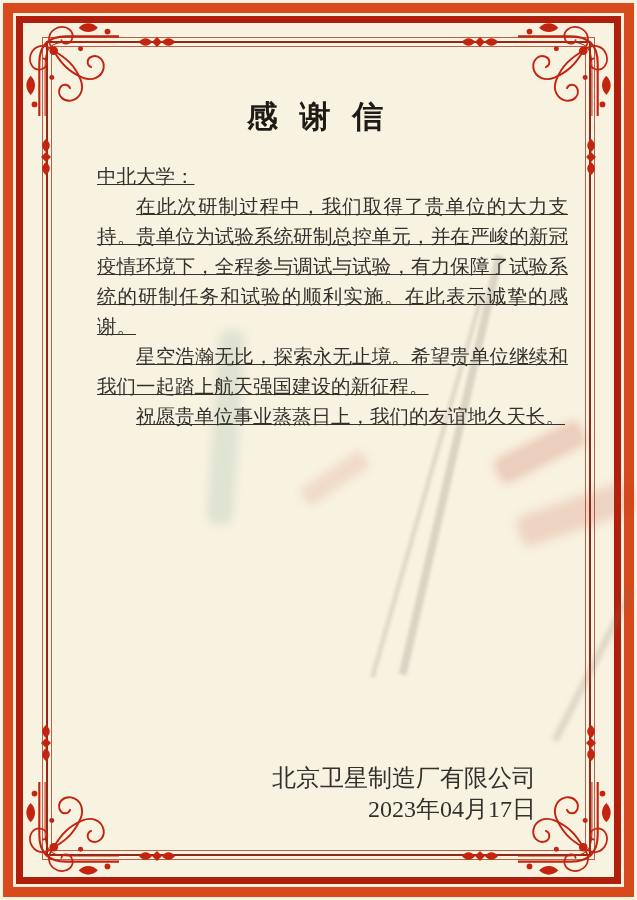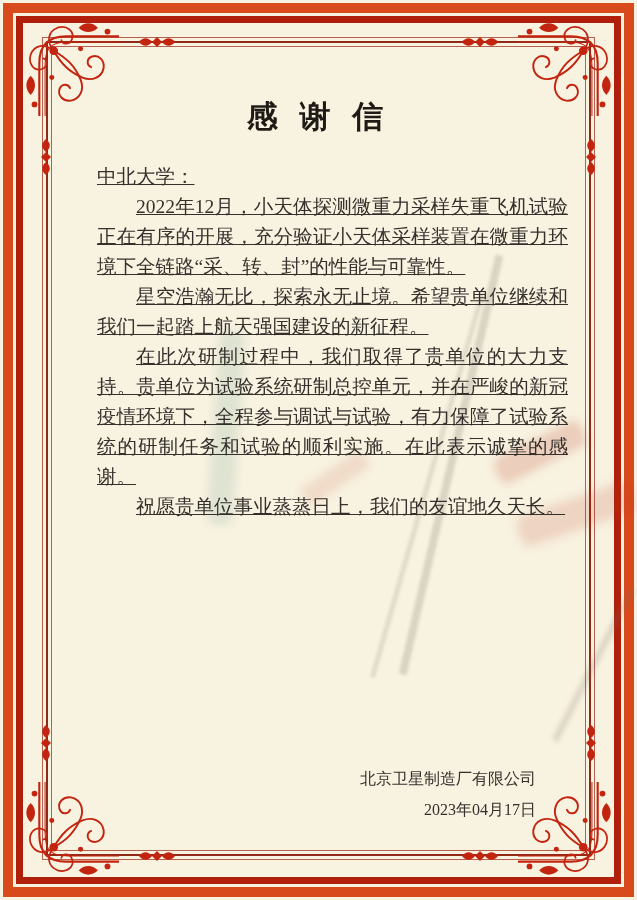--- a/index.html
+++ b/index.html
@@ -63,21 +63,21 @@
   }
   .body-text{
     position:absolute;left:97px;top:162px;width:471px;
     font-size:19.5px;line-height:30px;color:var(--text-color);text-decoration:underline;
   }
   .body-text p{margin:0;text-align:justify;}
   .salutation{text-indent:0;}
   .para{text-indent:2em;}
   .signature{
     position:absolute;right:101px;top:763px;
-    text-align:right;font-size:16px;line-height:31px;color:var(--text-color);
+    text-align:right;font-size:24px;line-height:31px;color:var(--text-color);
   }
   .signature p{margin:0;}
 </style>
 </head>
 <body>
 
 <div class="page">
 
   <div class="stripe stripe-orange"></div>
   <div class="stripe stripe-red"></div>
@@ -249,23 +249,22 @@
   <div class="bleed bleed-pole-2"></div>
   <div class="bleed bleed-pole-3"></div>
   <div class="bleed bleed-red-1"></div>
   <div class="bleed bleed-red-2"></div>
   <div class="bleed bleed-red-3"></div>
 
   <h1 class="title">感 谢 信</h1>
 
   <div class="body-text">
     <p class="salutation">中北大学：</p>
-    <p class="para">2022年12月，小天体探测微重力采样失重飞机试验正在有序的开展，充分验证小天体采样装置在微重力环境下全链路“采、转、封”的性能与可靠性。</p>
+    <p class="para">在此次研制过程中，我们取得了贵单位的大力支持。贵单位为试验系统研制总控单元，并在严峻的新冠疫情环境下，全程参与调试与试验，有力保障了试验系统的研制任务和试验的顺利实施。在此表示诚挚的感谢。</p>
     <p class="para">星空浩瀚无比，探索永无止境。希望贵单位继续和我们一起踏上航天强国建设的新征程。</p>
-    <p class="para">在此次研制过程中，我们取得了贵单位的大力支持。贵单位为试验系统研制总控单元，并在严峻的新冠疫情环境下，全程参与调试与试验，有力保障了试验系统的研制任务和试验的顺利实施。在此表示诚挚的感谢。</p>
     <p class="para">祝愿贵单位事业蒸蒸日上，我们的友谊地久天长。</p>
   </div>
 
   <div class="signature">
     <p>北京卫星制造厂有限公司</p>
     <p>2023年04月17日</p>
   </div>
 
 </div>
 

